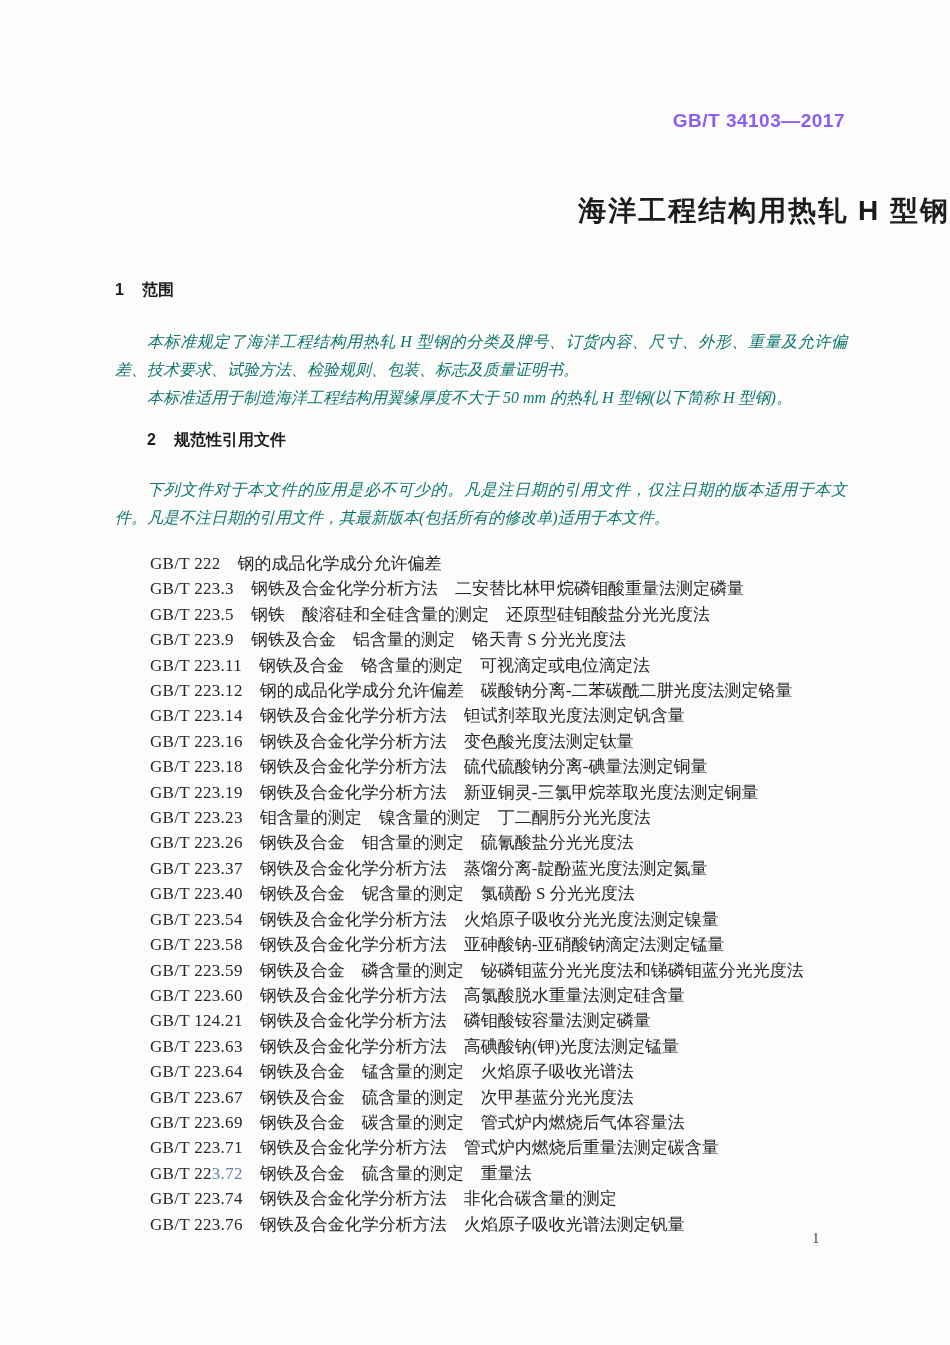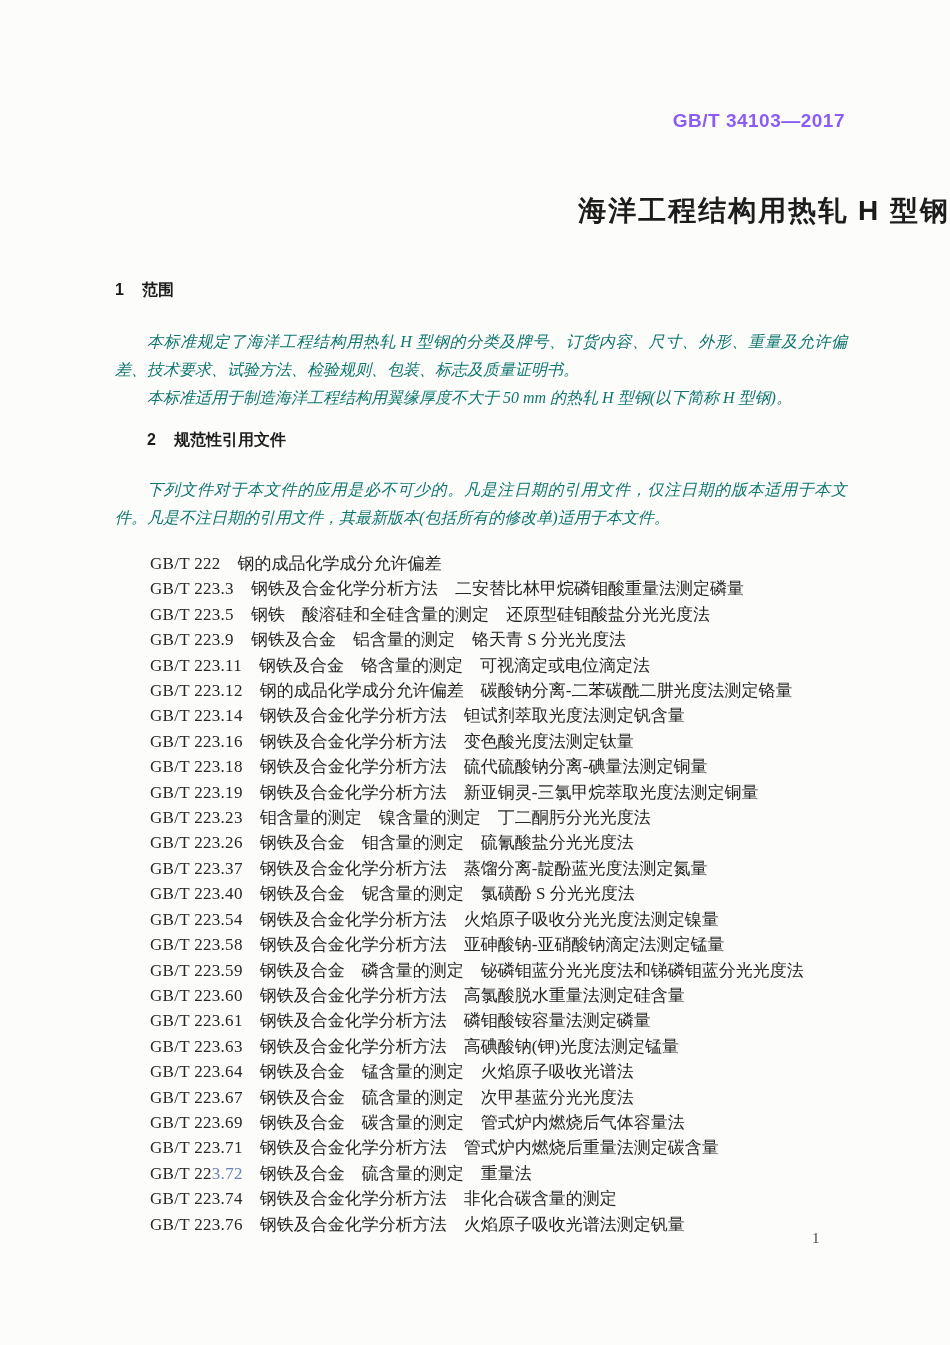--- a/index.html
+++ b/index.html
@@ -92,21 +92,21 @@
     <div class="ref-row"><span class="ref-code">GB/T 223.18</span><span class="ref-desc">钢铁及合金化学分析方法　硫代硫酸钠分离-碘量法测定铜量</span></div>
     <div class="ref-row"><span class="ref-code">GB/T 223.19</span><span class="ref-desc">钢铁及合金化学分析方法　新亚铜灵-三氯甲烷萃取光度法测定铜量</span></div>
     <div class="ref-row"><span class="ref-code">GB/T 223.23</span><span class="ref-desc">钼含量的测定　镍含量的测定　丁二酮肟分光光度法</span></div>
     <div class="ref-row"><span class="ref-code">GB/T 223.26</span><span class="ref-desc">钢铁及合金　钼含量的测定　硫氰酸盐分光光度法</span></div>
     <div class="ref-row"><span class="ref-code">GB/T 223.37</span><span class="ref-desc">钢铁及合金化学分析方法　蒸馏分离-靛酚蓝光度法测定氮量</span></div>
     <div class="ref-row"><span class="ref-code">GB/T 223.40</span><span class="ref-desc">钢铁及合金　铌含量的测定　氯磺酚 S 分光光度法</span></div>
     <div class="ref-row"><span class="ref-code">GB/T 223.54</span><span class="ref-desc">钢铁及合金化学分析方法　火焰原子吸收分光光度法测定镍量</span></div>
     <div class="ref-row"><span class="ref-code">GB/T 223.58</span><span class="ref-desc">钢铁及合金化学分析方法　亚砷酸钠-亚硝酸钠滴定法测定锰量</span></div>
     <div class="ref-row"><span class="ref-code">GB/T 223.59</span><span class="ref-desc">钢铁及合金　磷含量的测定　铋磷钼蓝分光光度法和锑磷钼蓝分光光度法</span></div>
     <div class="ref-row"><span class="ref-code">GB/T 223.60</span><span class="ref-desc">钢铁及合金化学分析方法　高氯酸脱水重量法测定硅含量</span></div>
-    <div class="ref-row"><span class="ref-code">GB/T 223.61</span><span class="ref-desc">钢铁及合金化学分析方法　磷钼酸铵容量法测定磷量</span></div>
+    <div class="ref-row"><span class="ref-code">GB/T 124.21</span><span class="ref-desc">钢铁及合金化学分析方法　磷钼酸铵容量法测定磷量</span></div>
     <div class="ref-row"><span class="ref-code">GB/T 223.63</span><span class="ref-desc">钢铁及合金化学分析方法　高碘酸钠(钾)光度法测定锰量</span></div>
     <div class="ref-row"><span class="ref-code">GB/T 223.64</span><span class="ref-desc">钢铁及合金　锰含量的测定　火焰原子吸收光谱法</span></div>
     <div class="ref-row"><span class="ref-code">GB/T 223.67</span><span class="ref-desc">钢铁及合金　硫含量的测定　次甲基蓝分光光度法</span></div>
     <div class="ref-row"><span class="ref-code">GB/T 223.69</span><span class="ref-desc">钢铁及合金　碳含量的测定　管式炉内燃烧后气体容量法</span></div>
     <div class="ref-row"><span class="ref-code">GB/T 223.71</span><span class="ref-desc">钢铁及合金化学分析方法　管式炉内燃烧后重量法测定碳含量</span></div>
     <div class="ref-row"><span class="ref-code">GB/T 22<span style="color: rgb(107, 128, 184);">3.72</span></span><span class="ref-desc">钢铁及合金　硫含量的测定　重量法</span></div>
     <div class="ref-row"><span class="ref-code">GB/T 223.74</span><span class="ref-desc">钢铁及合金化学分析方法　非化合碳含量的测定</span></div>
     <div class="ref-row"><span class="ref-code">GB/T 223.76</span><span class="ref-desc">钢铁及合金化学分析方法　火焰原子吸收光谱法测定钒量</span></div>
   </div>
 

